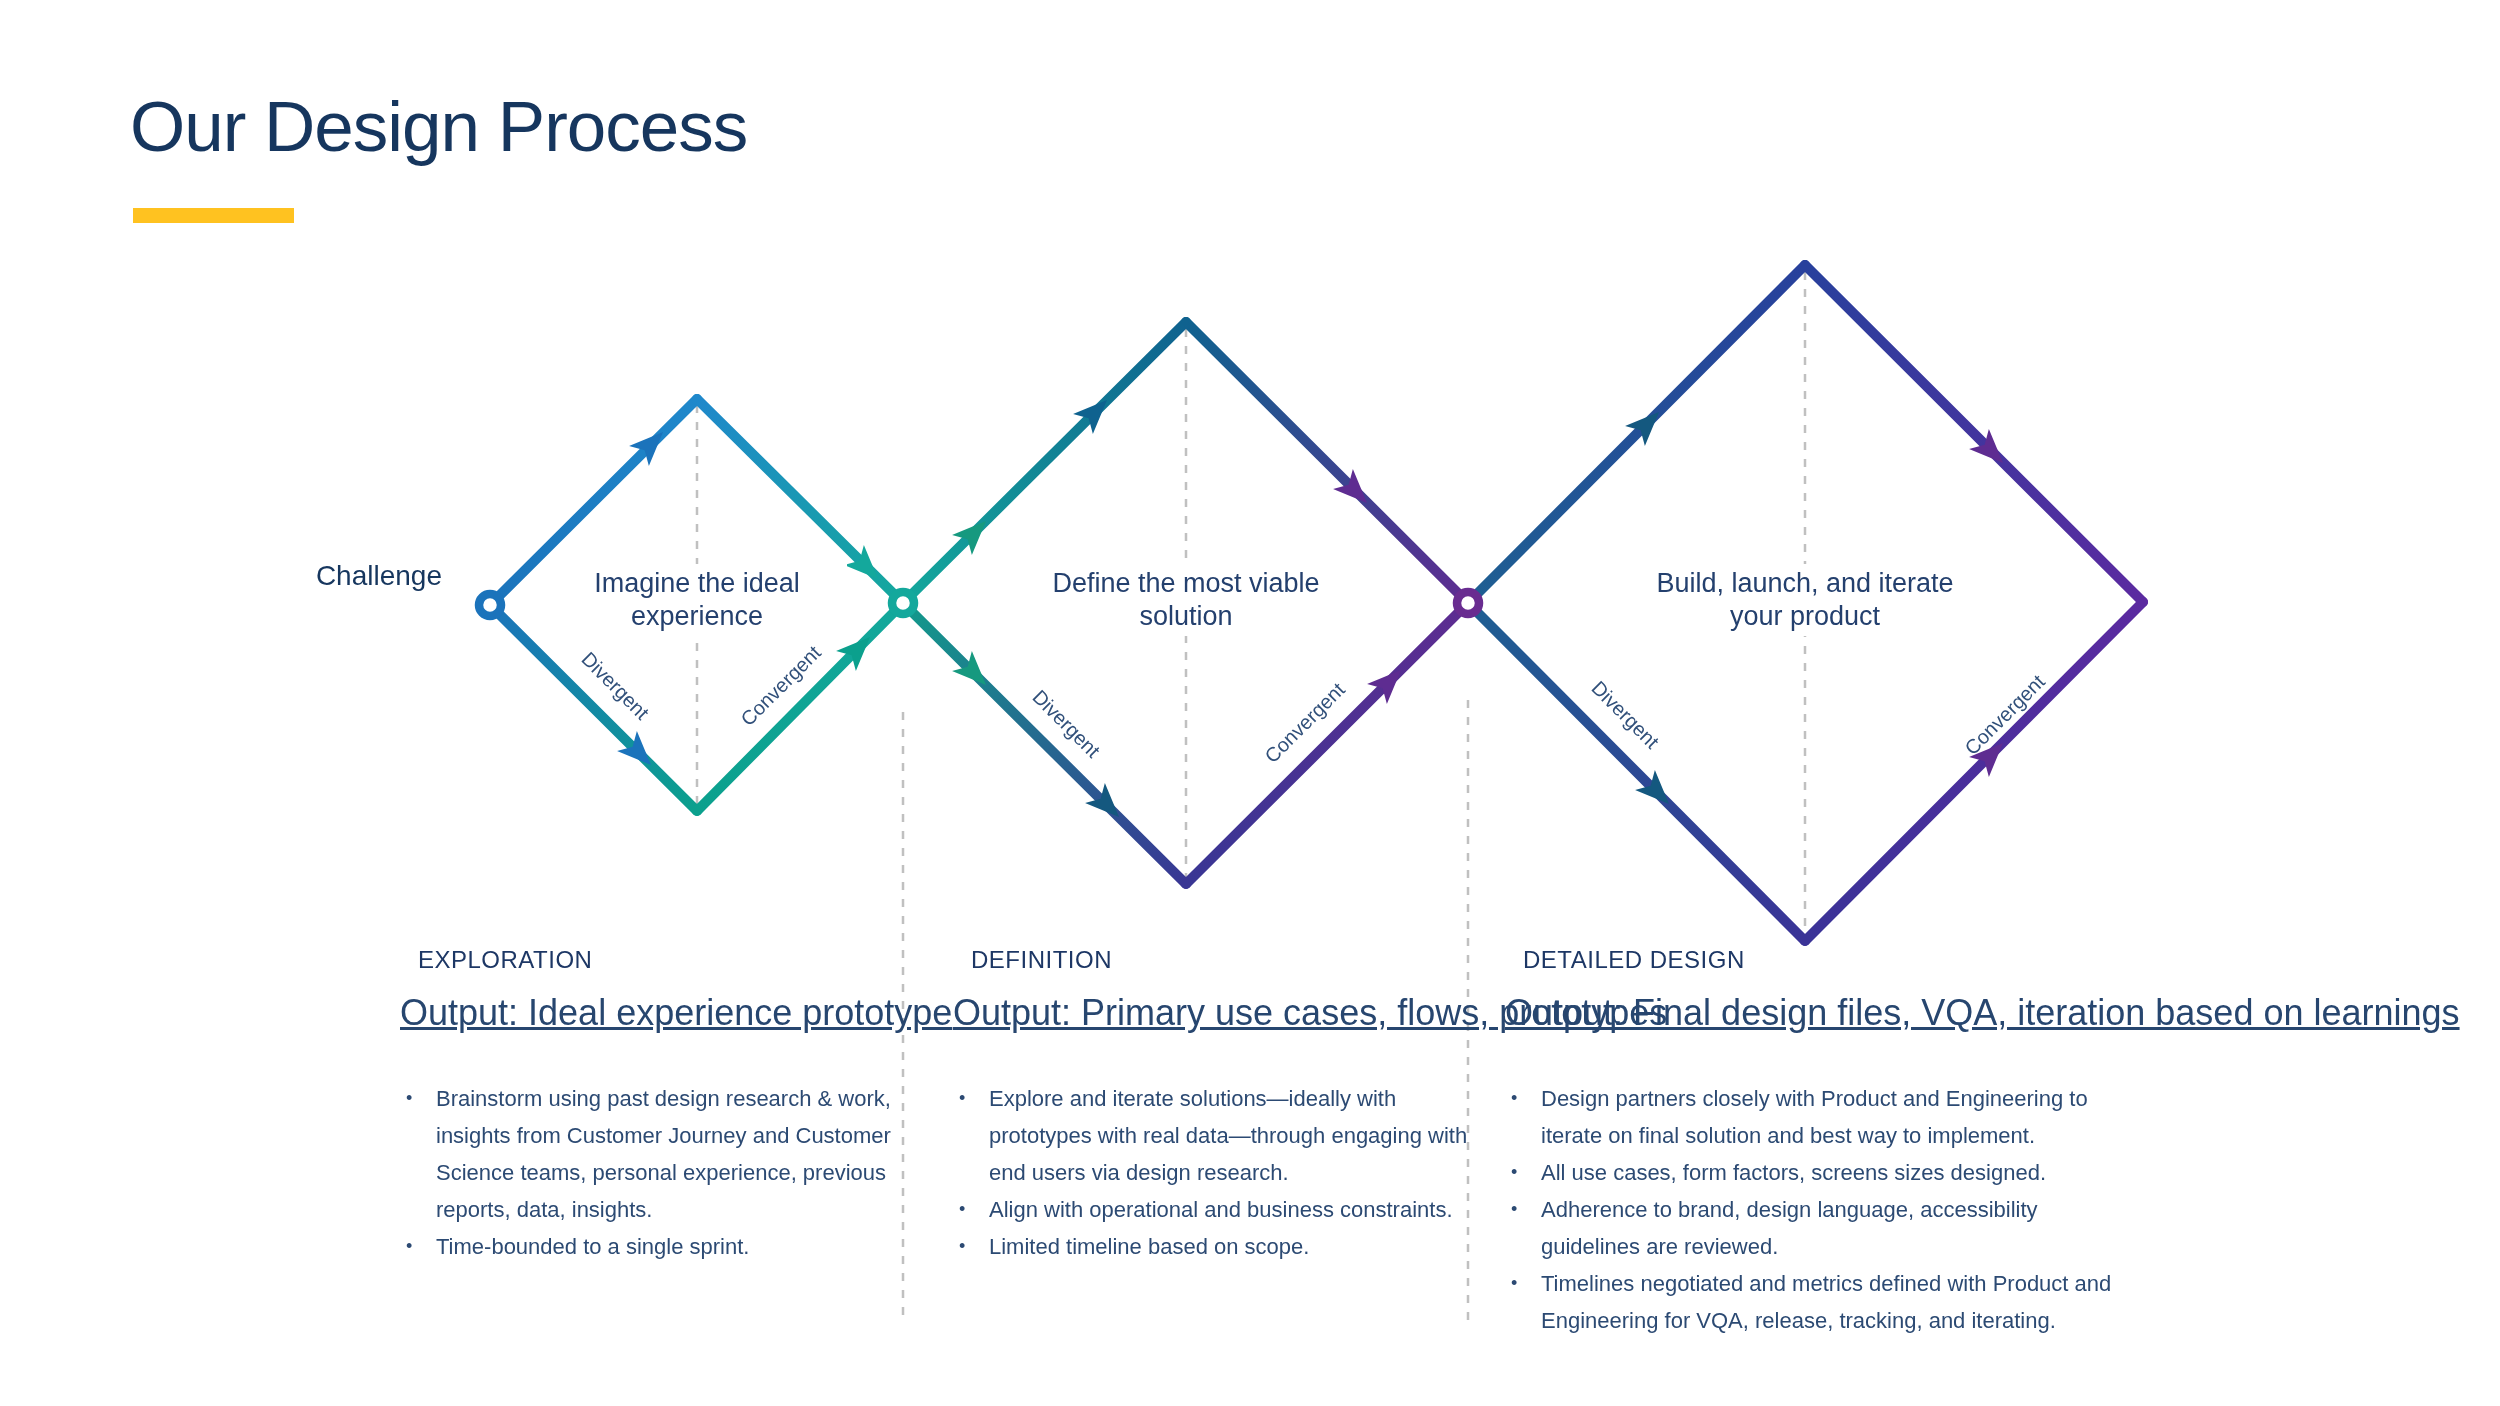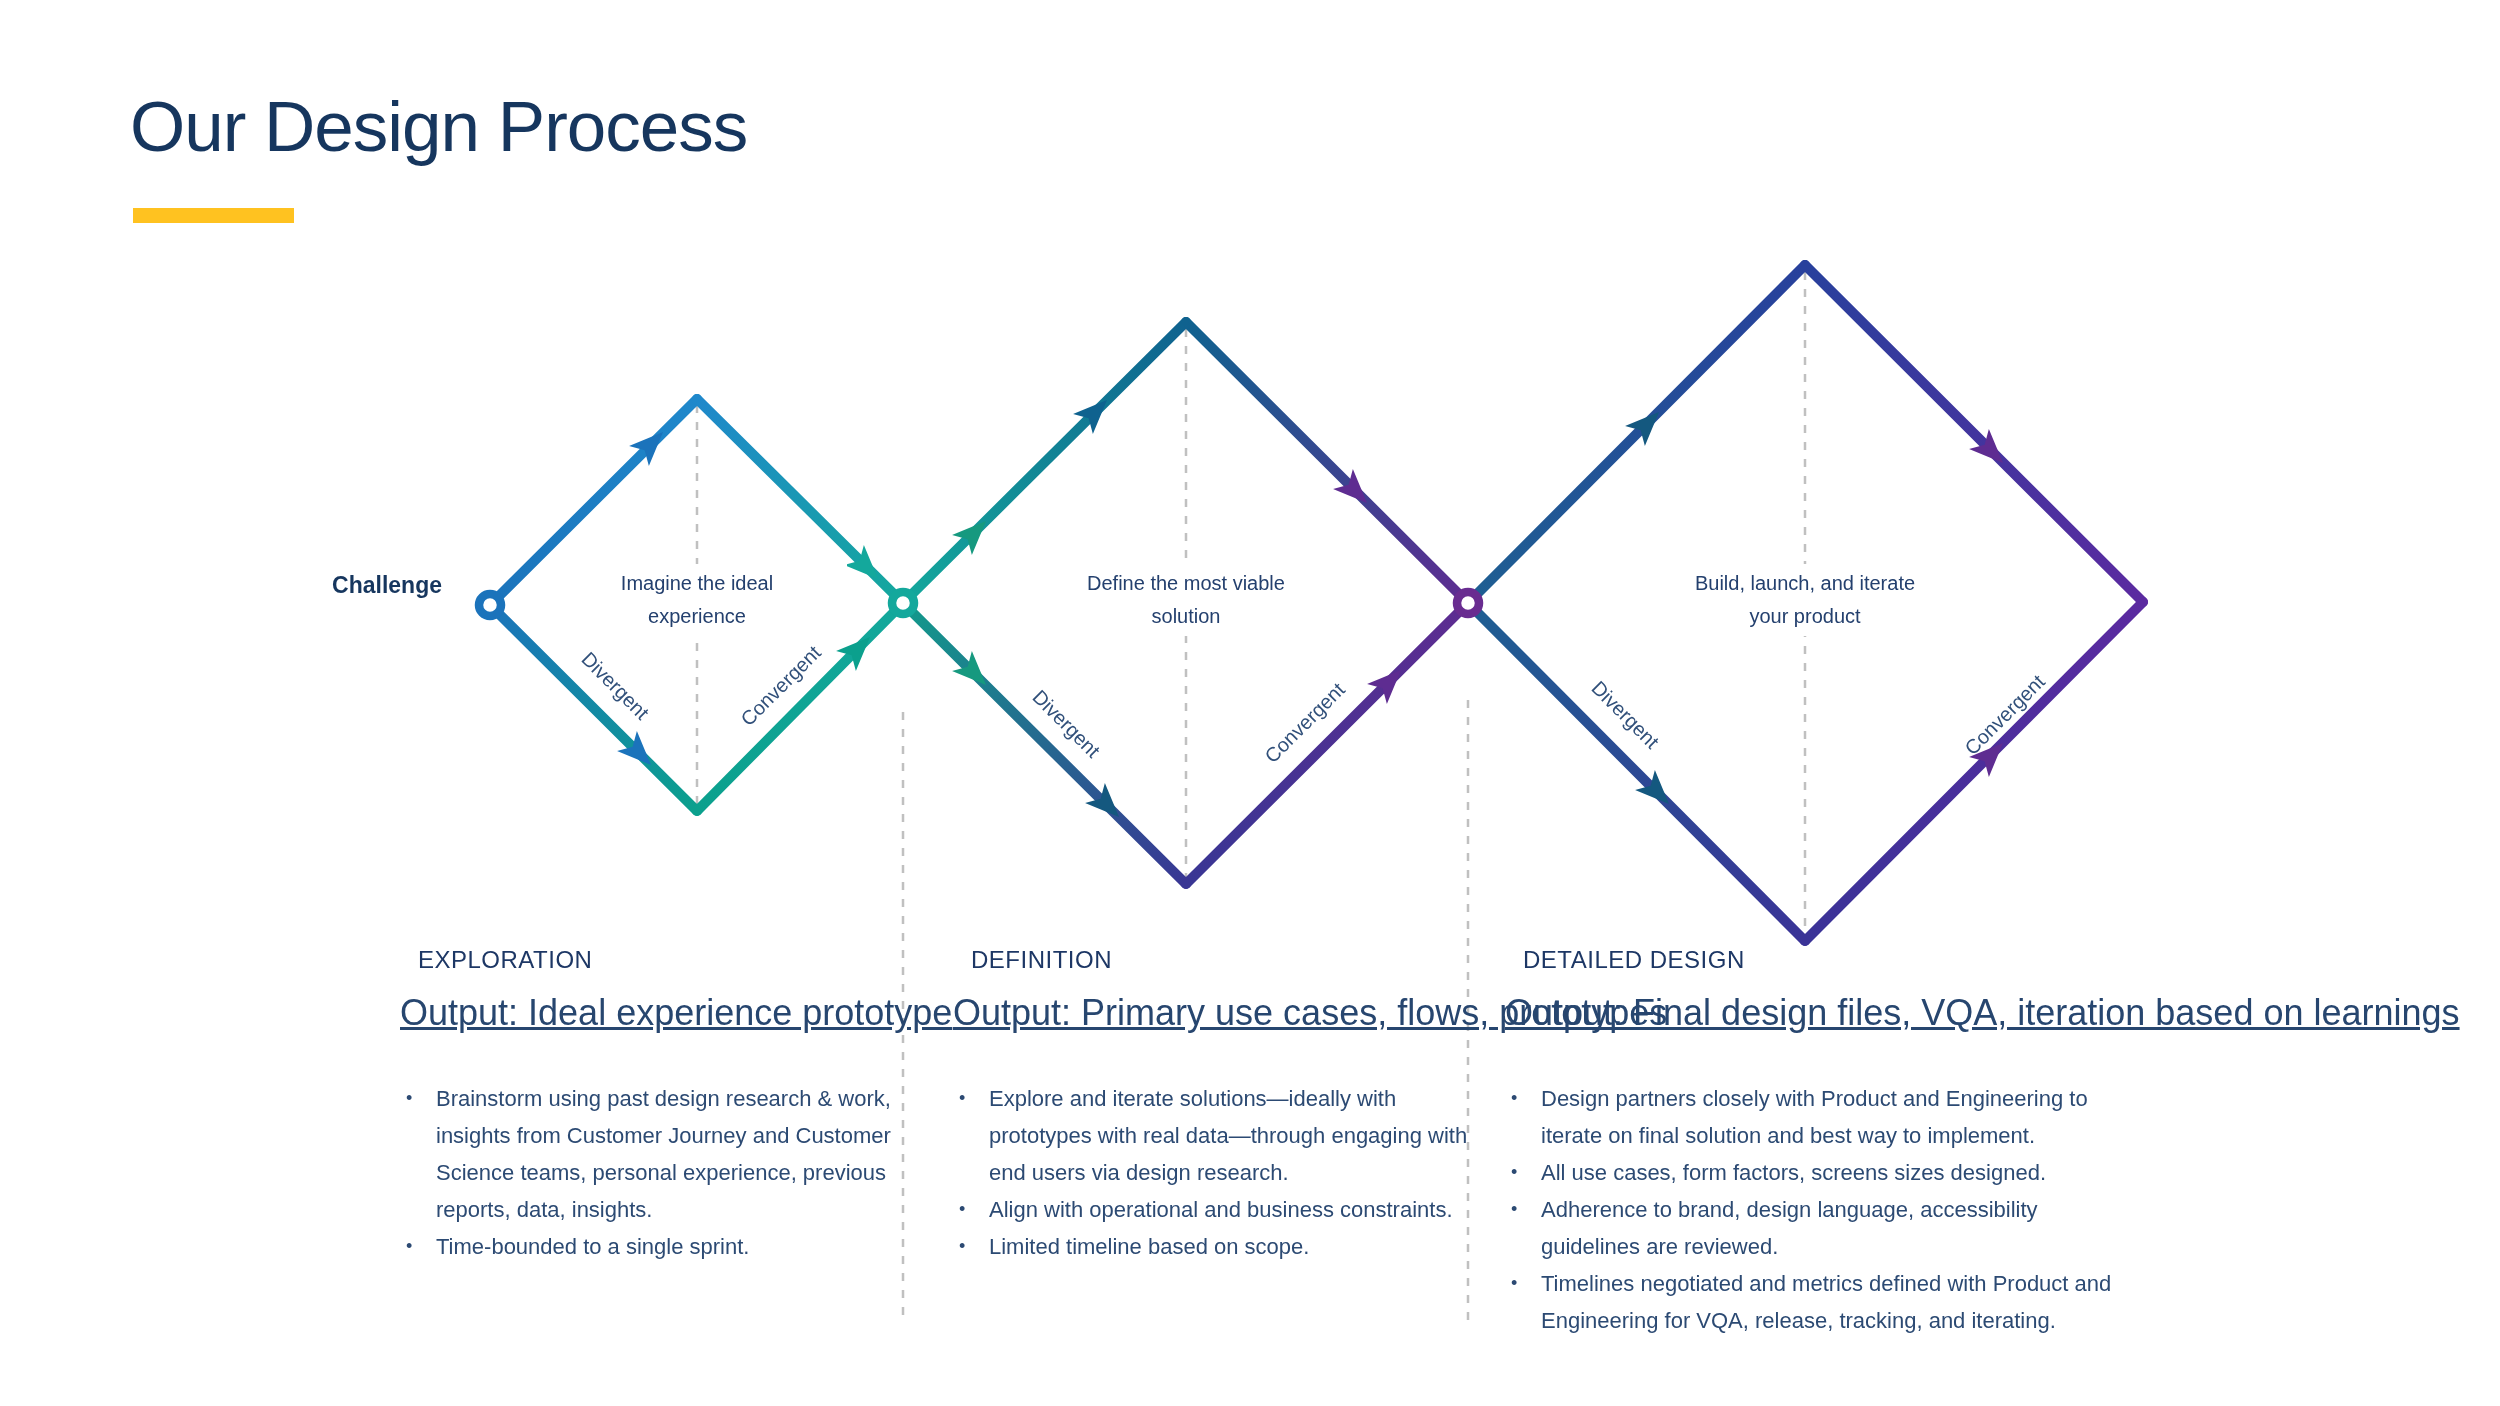--- a/index.html
+++ b/index.html
@@ -6,24 +6,24 @@
   .slide{position:relative;width:2500px;height:1406px;background:#ffffff;overflow:hidden;
          font-family:"Liberation Sans", sans-serif;}
 
   .title{position:absolute;left:130px;top:86px;margin:0;font-size:71px;font-weight:normal;
          color:var(--title_navy,#16365e);letter-spacing:-1px;}
   .accent{position:absolute;left:133px;top:208px;width:161px;height:15px;
           background:var(--accent,#ffc220);}
 
   .diagram{position:absolute;left:0;top:0;}
 
-  .challenge{position:absolute;left:230px;top:572px;width:212px;text-align:right;
-             font-size:23px;font-weight:bold;color:var(--title_navy,#16365e);}
-
-  .dlabel{position:absolute;text-align:center;font-size:20px;line-height:33px;
+  .challenge{position:absolute;left:230px;top:560px;width:212px;text-align:right;
+             font-size:28px;font-weight:normal;color:var(--title_navy,#16365e);}
+
+  .dlabel{position:absolute;text-align:center;font-size:27px;line-height:33px;
           color:var(--label_navy,#24406e);background:#fff;padding:3px 0;}
   .dlabel span{display:block;}
   .dlabel.d1{left:547px;top:564px;width:300px;}
   .dlabel.d2{left:1026px;top:564px;width:320px;}
   .dlabel.d3{left:1635px;top:564px;width:340px;}
 
   .edge-label{position:absolute;font-size:20px;color:var(--edge_label,#31507a);
               white-space:nowrap;transform:translate(-50%,-50%) rotate(45deg);}
   .edge-label.conv{transform:translate(-50%,-50%) rotate(-45deg);}
   .el-d1-div{left:615px;top:686px;}

